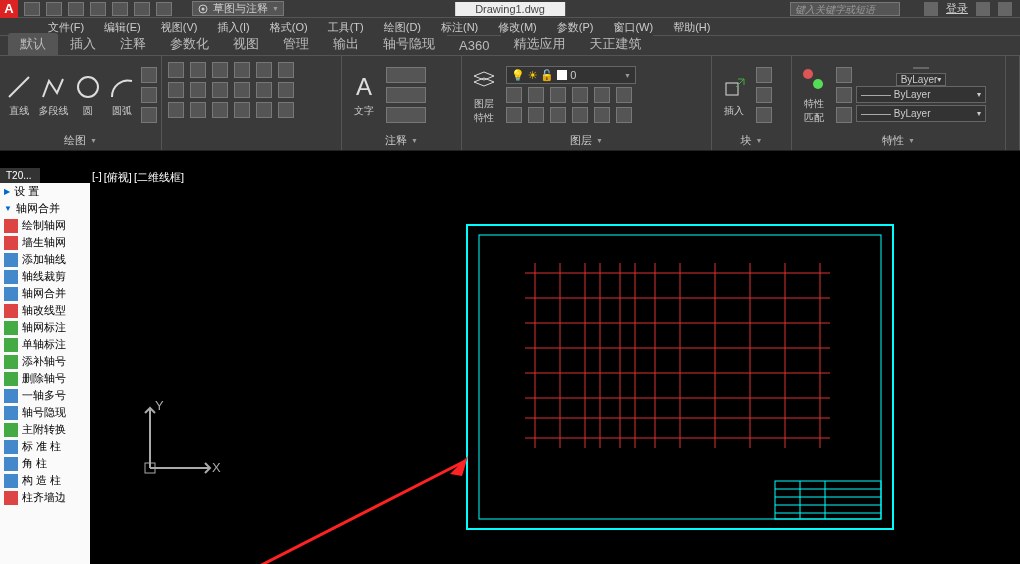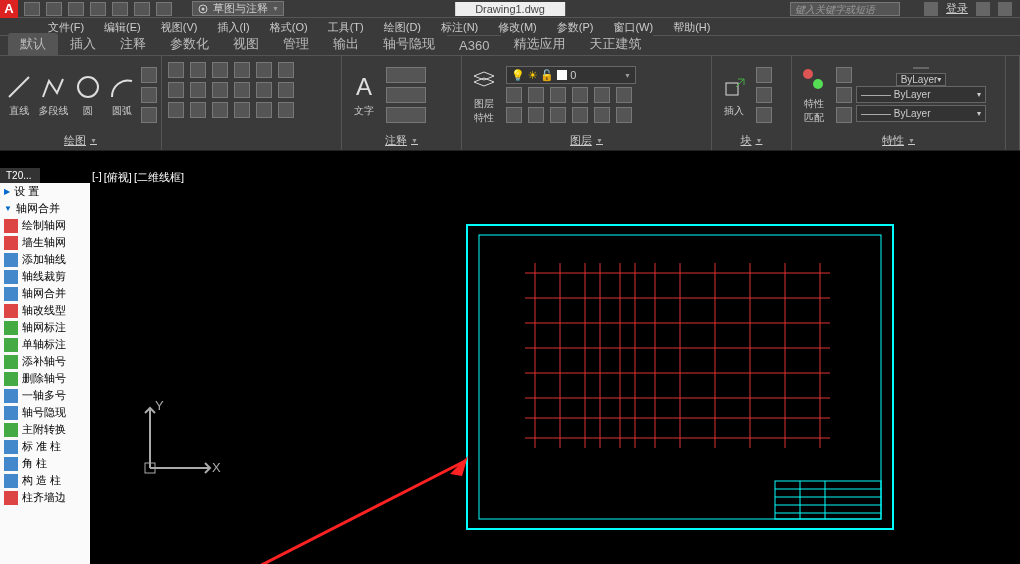--- a/index.html
+++ b/index.html
@@ -150,21 +150,20 @@
     }
     .panel-title {
       text-align: center;
       font-size: 11px;
       color: #ccc;
       padding-bottom: 2px;
       display: flex;
       justify-content: center;
       gap: 4px;
       align-items: center;
-      text-decoration: underline;
     }
     .big-btn {
       width: 36px;
       display: flex;
       flex-direction: column;
       align-items: center;
       gap: 2px;
     }
     .big-btn-ico {
       width: 30px;

